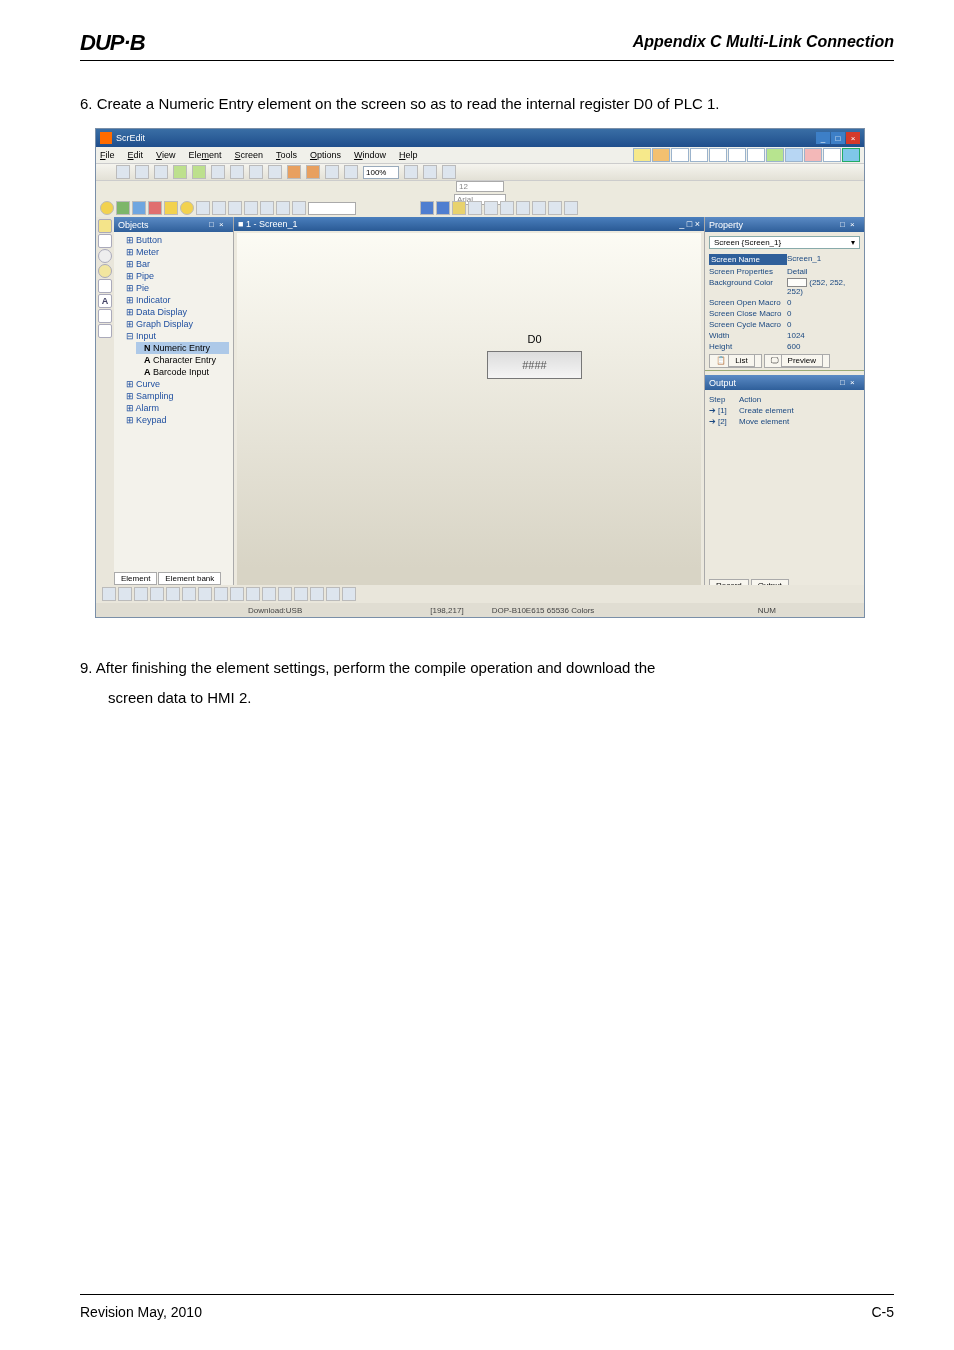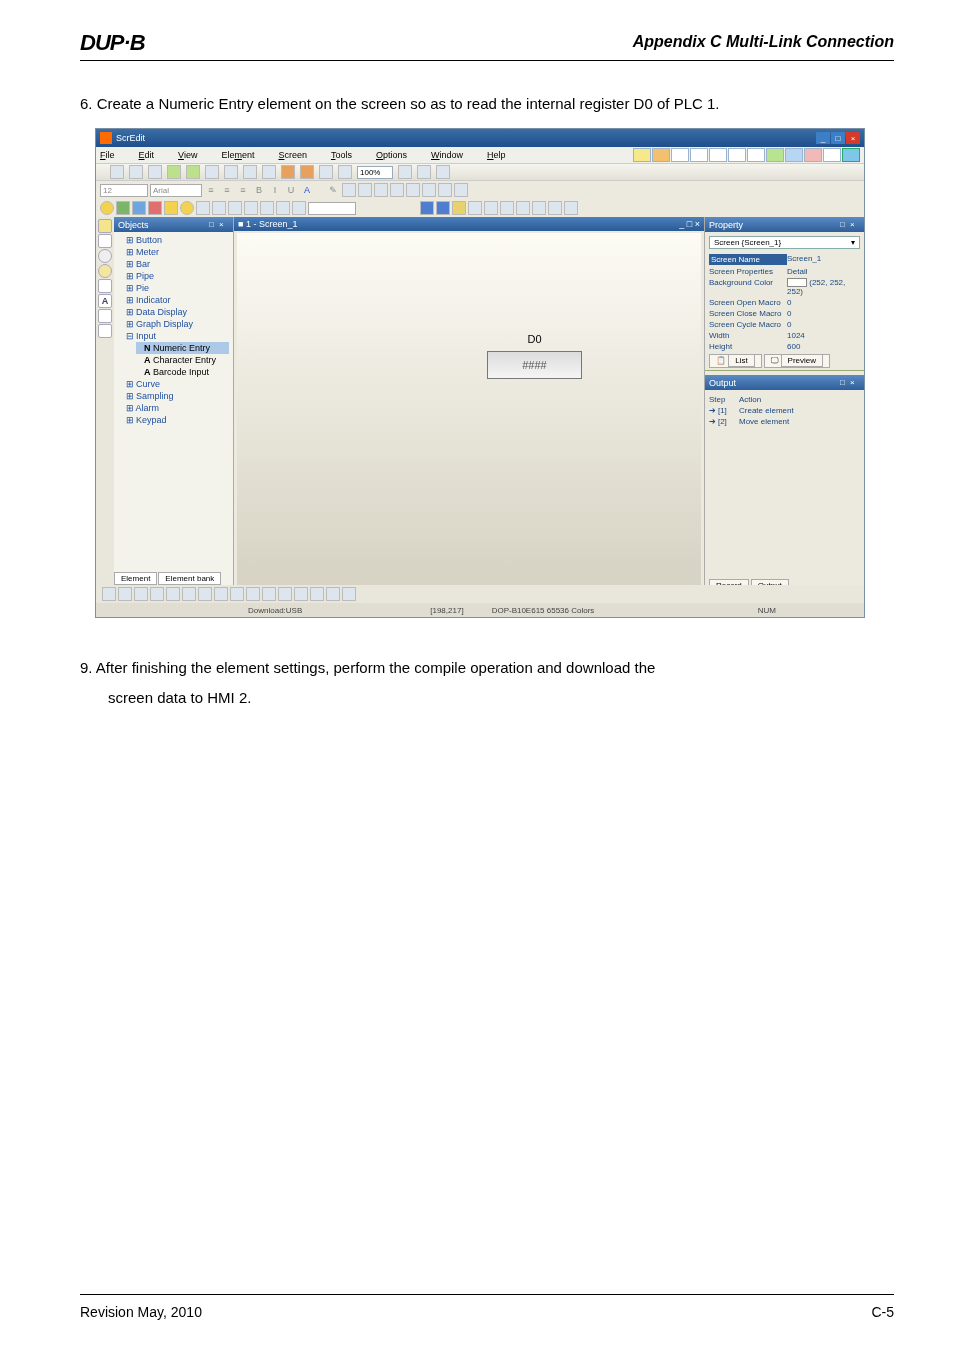--- a/index.html
+++ b/index.html
@@ -75,41 +75,41 @@
   .titlebar .ticon { width: 12px; height: 12px; background: #ff6b00; margin-right: 4px; }
   .winctrls { margin-left: auto; display: flex; gap: 1px; }
   .winctrls span { width: 14px; height: 12px; background: #d53a2a; display: inline-flex; align-items: center; justify-content: center; color:#fff; font-size:8px; }
   .winctrls span:nth-child(1), .winctrls span:nth-child(2){ background:#3d7fc7; }
   .menubar {
     height: 16px;
     background: #f0f0ea;
     display: flex;
     align-items: center;
     padding: 0 4px;
-    gap: 24px;
+    gap: 13px;
     color: #000;
   }
   .menubar span u { text-decoration: underline; }
   .right-badges {
     margin-left: auto;
     display: flex;
     gap: 1px;
   }
   .right-badges i {
     width: 18px; height: 14px;
     display: inline-block;
     background: #fff;
     border: 1px solid #9bb3cc;
   }
   .toolbar {
     height: 18px;
     background: linear-gradient(#f5f4ee, #e3e1d6);
     display: flex;
     align-items: center;
-    padding: 0 14px;
+    padding: 0 20px;
     gap: 5px;
     border-top: 1px solid #ccc;
     border-bottom: 1px solid #ccc;
   }
   .tb-icon {
     width: 14px; height: 14px;
     background: #dde5ee;
     border: 1px solid #bbb;
     display: inline-block;
   }
@@ -123,20 +123,21 @@
     padding: 0 2px;
   }
   .formatbar {
     height: 18px;
     background: #eceade;
     display: flex;
     align-items: center;
     padding: 0 4px;
     gap: 2px;
     color: #888;
+    flex-direction: column;
   }
   .font-select { width: 48px; height: 13px; background:#fff; border:1px solid #aaa; font-size:8px; padding: 0 2px; display:inline-flex; align-items:center; }
   .fmt-btn { width:14px; height:14px; display:inline-flex; align-items:center; justify-content:center; color:#888; font-size:9px; }
   .iconbar {
     height: 18px;
     background: #eceade;
     display: flex;
     align-items: center;
     padding: 0 4px;
     gap: 2px;

